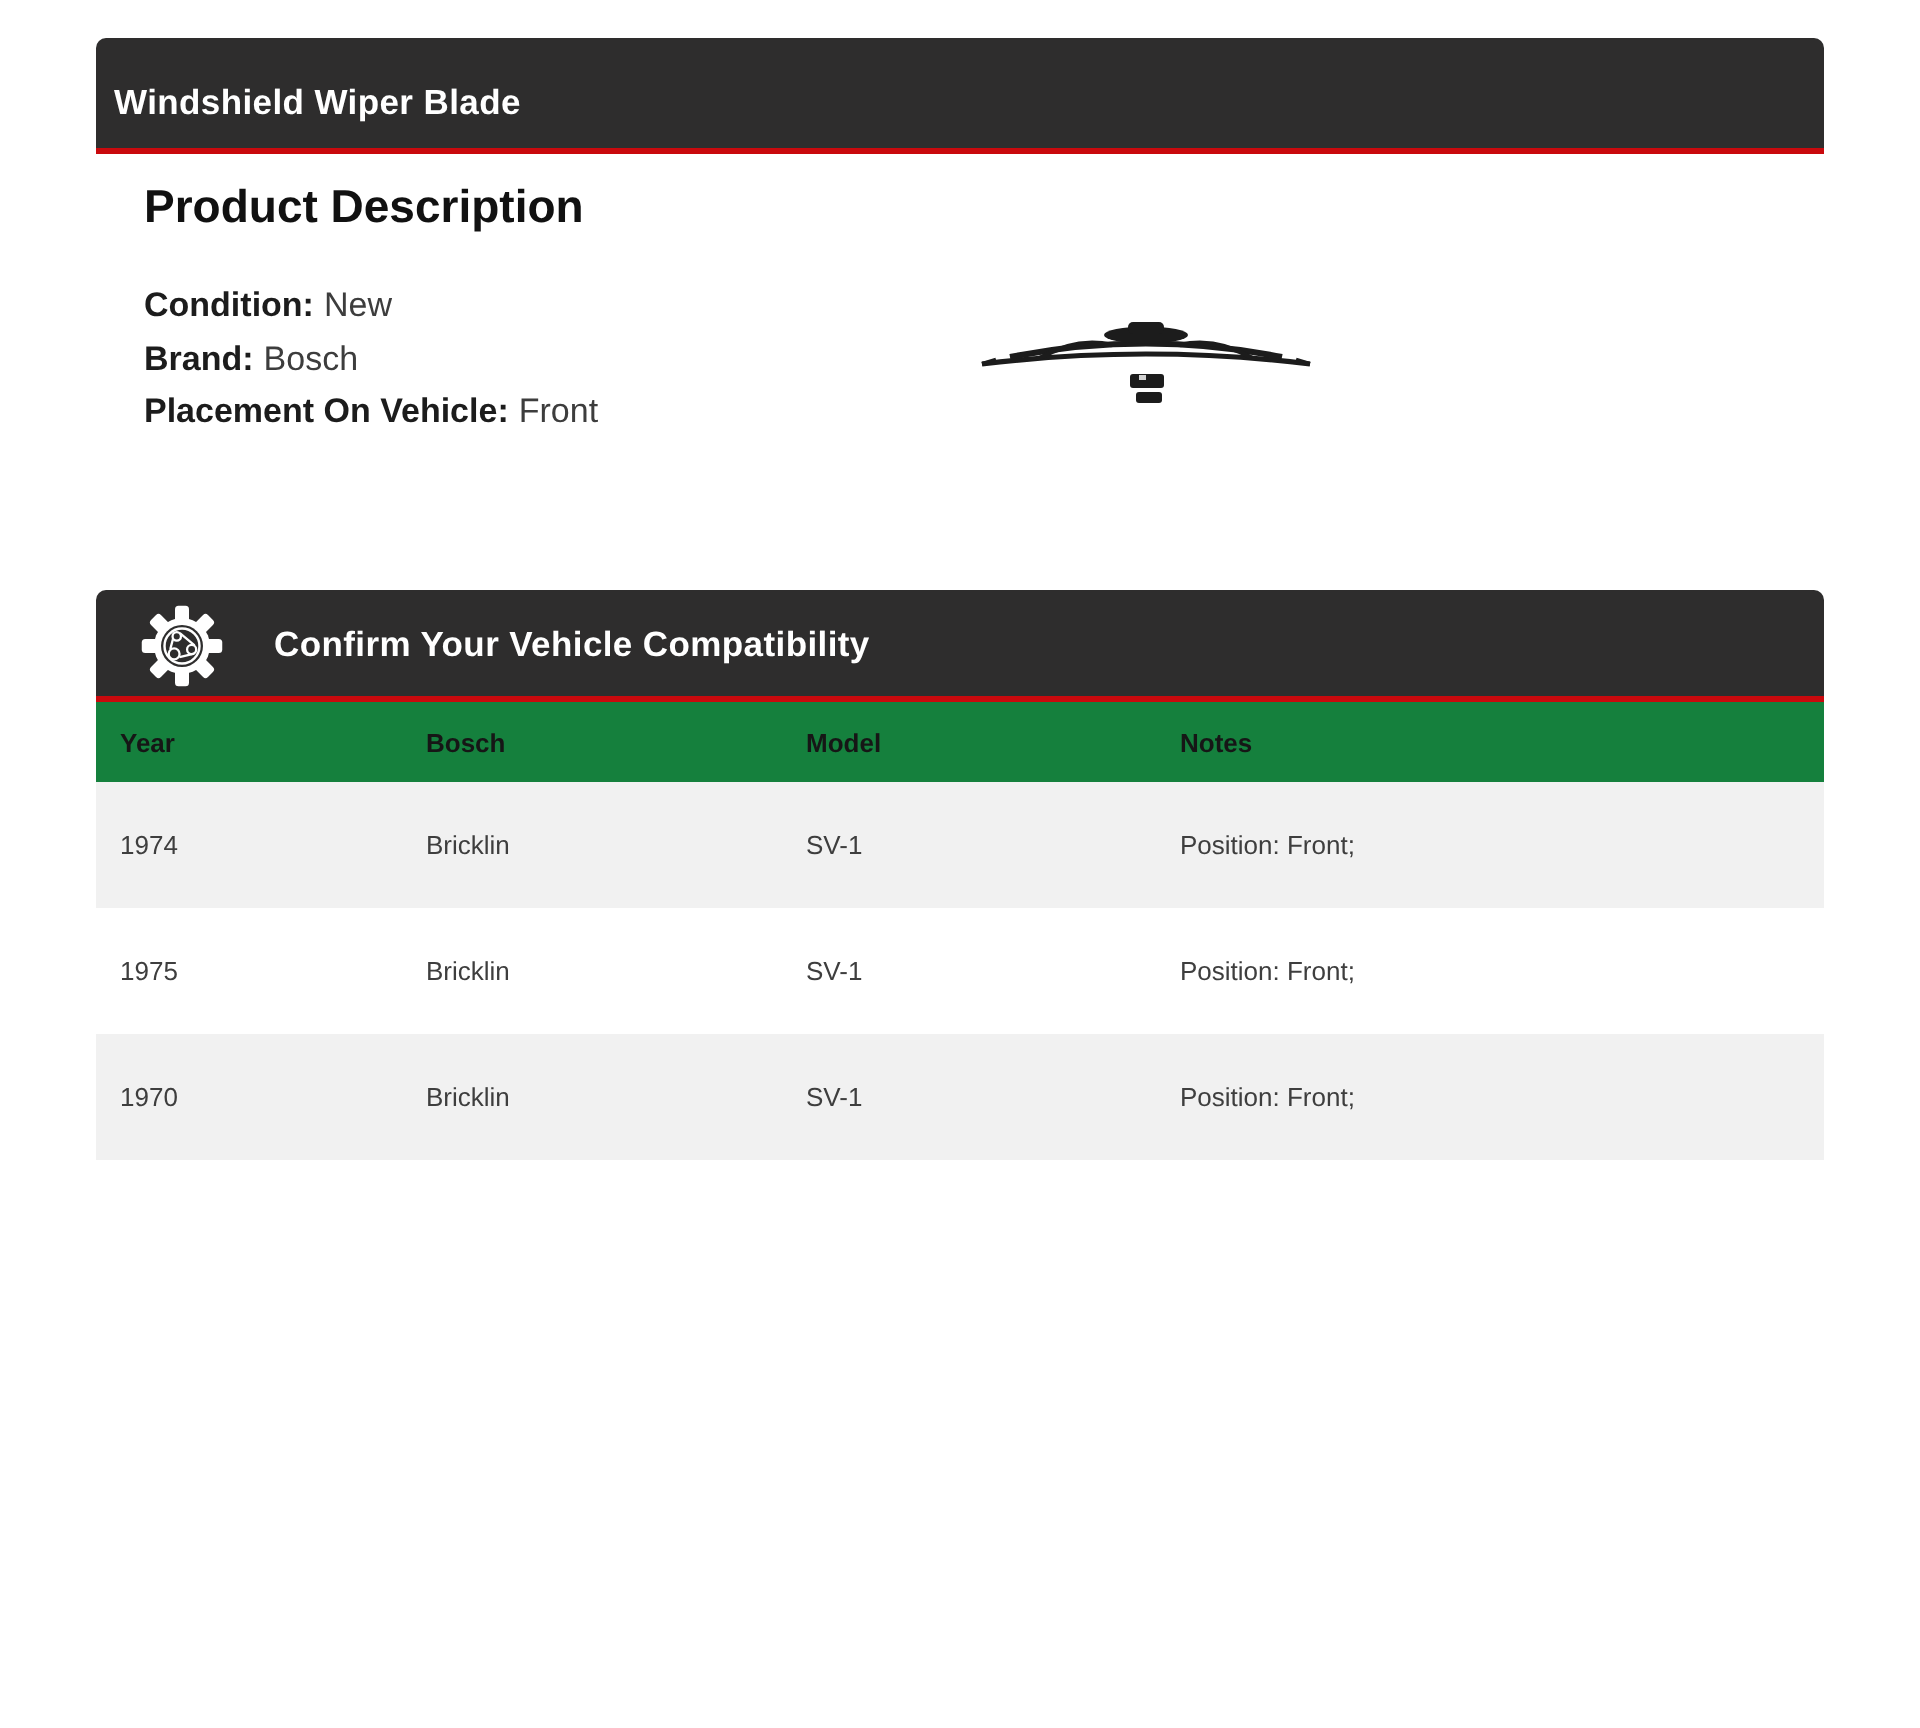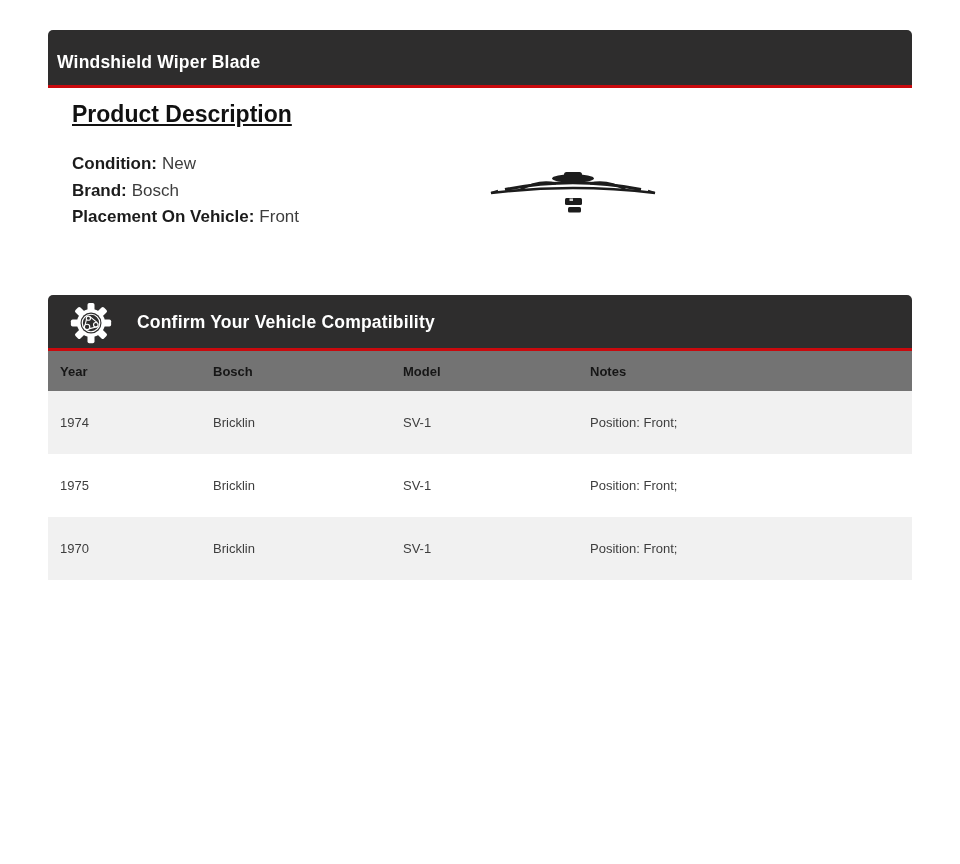--- a/index.html
+++ b/index.html
@@ -10,21 +10,21 @@
     background: #ffffff;
     font-family: "Liberation Sans", sans-serif;
     position: relative;
     overflow: hidden;
   }
   .card {
     position: absolute;
     left: 48px;
     width: 864px;
   }
-  #product-card { top: 30px; }
+  #product-card { top: 19px; }
   #compat-card  { top: 295px; }
 
   .section-bar {
     background: var(--header-bg, #2e2d2d);
     border-bottom: 3px solid var(--accent-red, #c9090d);
     border-radius: 5px 5px 0 0;
     color: #ffffff;
     display: flex;
     align-items: center;
     width: 100%;
@@ -49,41 +49,40 @@
     height: 42px;
     flex: 0 0 42px;
   }
 
   .desc-area { position: relative; min-height: 230px; }
   .desc-heading {
     margin: 13px 0 0 24px;
     font-size: 23px;
     font-weight: bold;
     color: #111111;
-    text-decoration: underline;
   }
   .product-image {
     position: absolute;
     left: 440px;
     top: 66px;
   }
   .attr-list {
     margin: 23px 0 0 24px;
     font-size: 17px;
     line-height: 26.5px;
   }
   .attr-label { font-weight: bold; color: #1c1c1c; margin-right: 5px; }
   .attr-value { color: #3d3d3d; }
 
   .compat-table {
     width: 864px;
     border-collapse: collapse;
     table-layout: fixed;
     font-size: 13px;
-    background: #737373;
+    background: #15803d;
   }
   .compat-table th {
     text-align: left;
     font-weight: bold;
     color: #161616;
     padding: 13px 12px 12px 12px;
   }
   .compat-table td {
     padding: 24px 12px;
     color: #3e3e3e;

